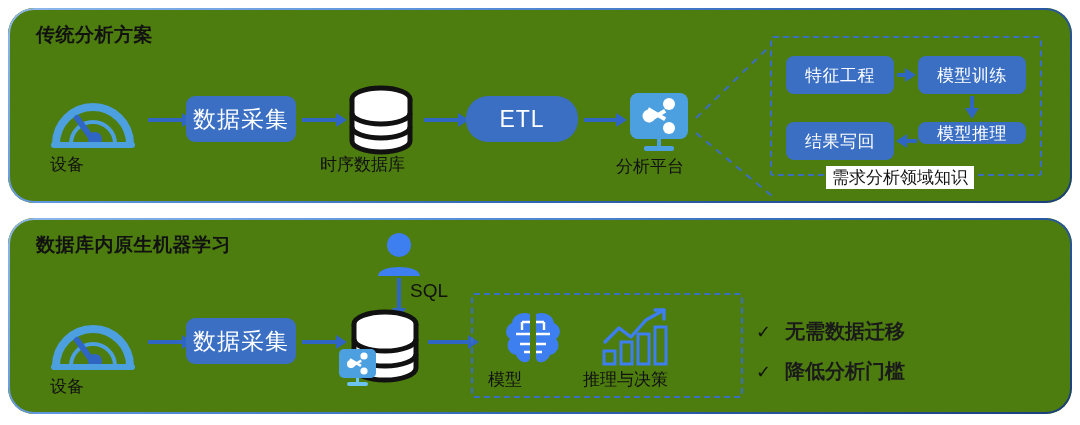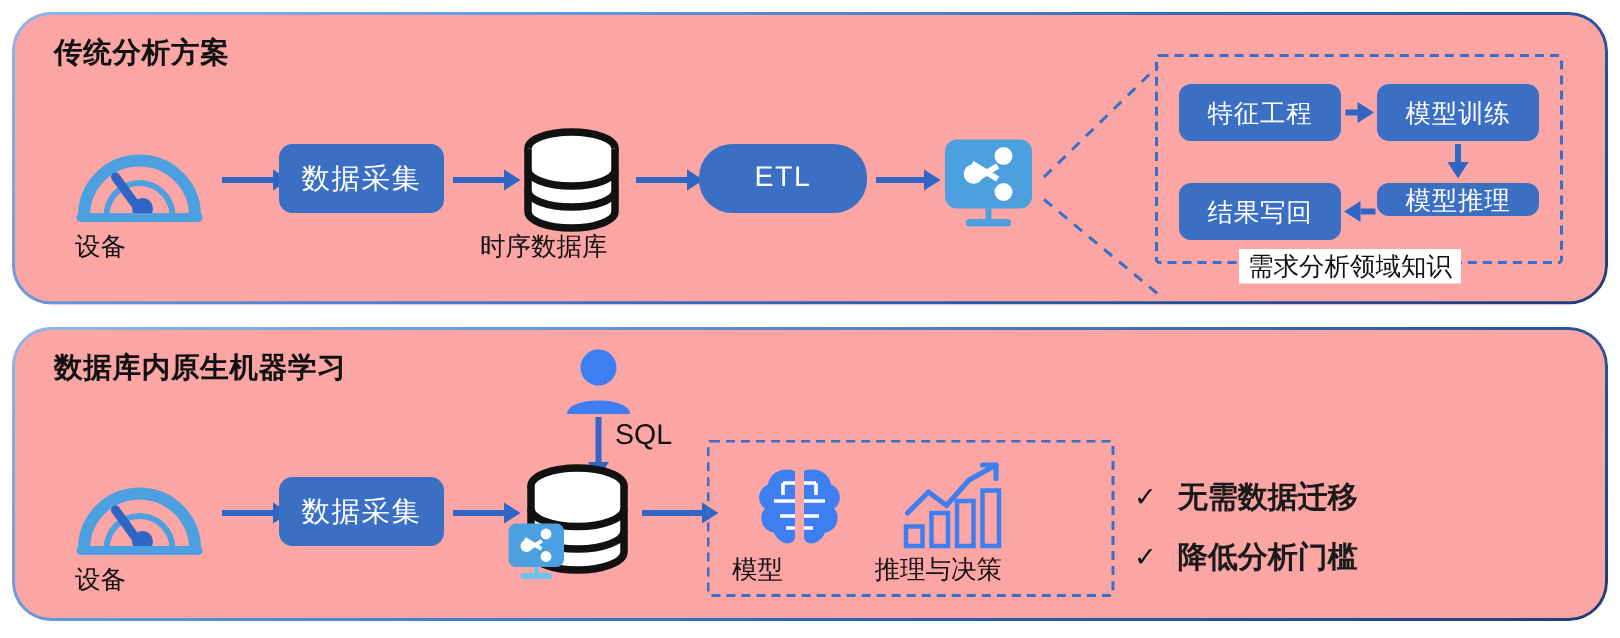--- a/index.html
+++ b/index.html
@@ -7,21 +7,21 @@
     width:1080px;height:425px;position:relative;overflow:hidden;
     font-family:"Liberation Sans","DejaVu Sans",sans-serif;
     color:#1a1a1a;
   }
   .stage{position:absolute;inset:0;}
 
   
   .panel{
     position:absolute;
     border-radius:26px;
-    background:#fca5a5;
+    background:#4d7c0f;
     box-sizing:border-box;
   }
   .panel-border{
     position:absolute;inset:0;border-radius:26px;
     padding:2px;
     background:linear-gradient(150deg,#8fb8ec 0%,#5e95de 28%,#2f63b4 62%,#1b3f7d 100%);
     -webkit-mask:linear-gradient(#000 0 0) content-box,linear-gradient(#000 0 0);
     -webkit-mask-composite:xor;mask-composite:exclude;
     pointer-events:none;
   }
@@ -37,21 +37,21 @@
   
   .node{position:absolute;}
 
   
   .bluebox{
     position:absolute;
     background:#3a6fc4;
     border-radius:9px;
     color:#fff;
     display:flex;align-items:center;justify-content:center;
-    font-size:19px;letter-spacing:1px;
+    font-size:23px;letter-spacing:1px;
     box-sizing:border-box;
   }
   .bluebox.small{font-size:17px;border-radius:8px;letter-spacing:.5px;}
 
   
   .caption{
     position:absolute;font-size:17px;color:#111;
     white-space:nowrap;
   }
 
@@ -150,20 +150,21 @@
           <circle cx="41" cy="13" r="6"></circle>
           <circle cx="41" cy="37" r="6"></circle>
           <circle cx="21" cy="25" r="6.5"></circle>
           <rect x="20" y="16" width="20" height="4" transform="rotate(31 20 18)"></rect>
           <rect x="20" y="28" width="20" height="4" transform="rotate(-31 20 30)"></rect>
         </g>
         <rect x="29" y="48" width="4" height="8" fill="#4da0e0"></rect>
         <rect x="16" y="55" width="30" height="5" rx="2" fill="#4da0e0"></rect>
       </svg>
     </div>
+    <div class="caption" style="left:608px;top:147px;width:92px;">分析平台</div>
 
     <svg style="position:absolute;left:680px;top:30px;" width="110" height="165">
       <line x1="8" y1="80" x2="84" y2="6" stroke="#3a6fc4" stroke-width="2" stroke-dasharray="7 6"></line>
       <line x1="8" y1="95" x2="84" y2="158" stroke="#3a6fc4" stroke-width="2" stroke-dasharray="7 6"></line>
     </svg>
 
     <div class="dashbox" style="left:762px;top:28px;width:272px;height:140px;"></div>
 
     <div class="bluebox small" style="left:910px;top:48px;width:108px;height:38px;">模型训练</div>
     <div class="bluebox small" style="left:778px;top:48px;width:108px;height:38px;">特征工程</div>

